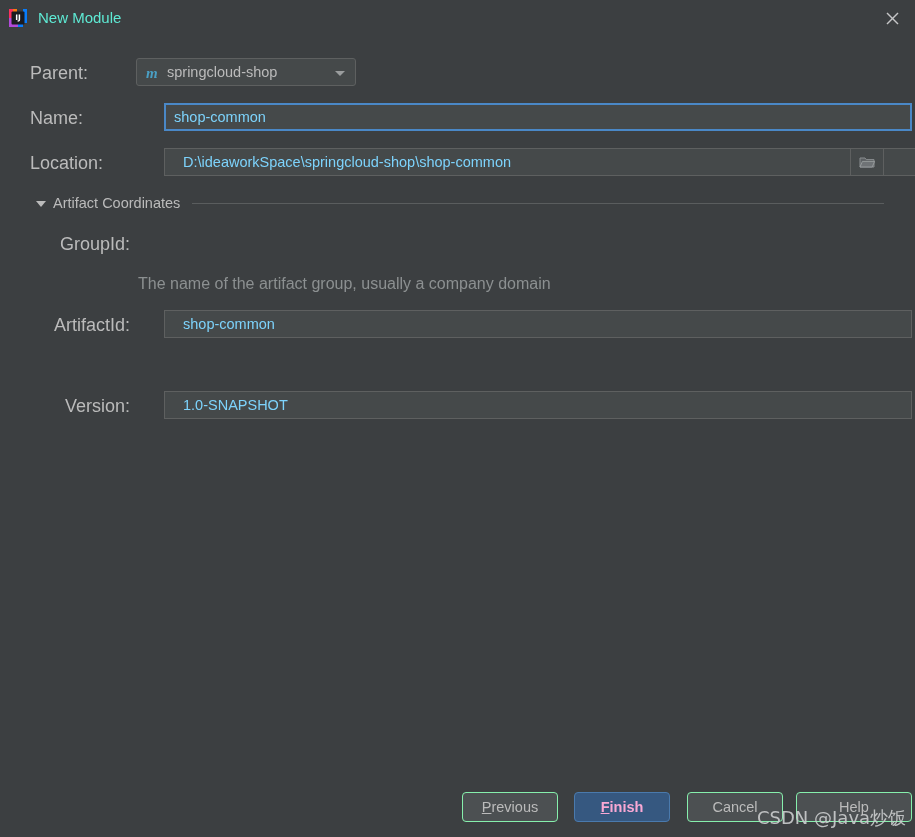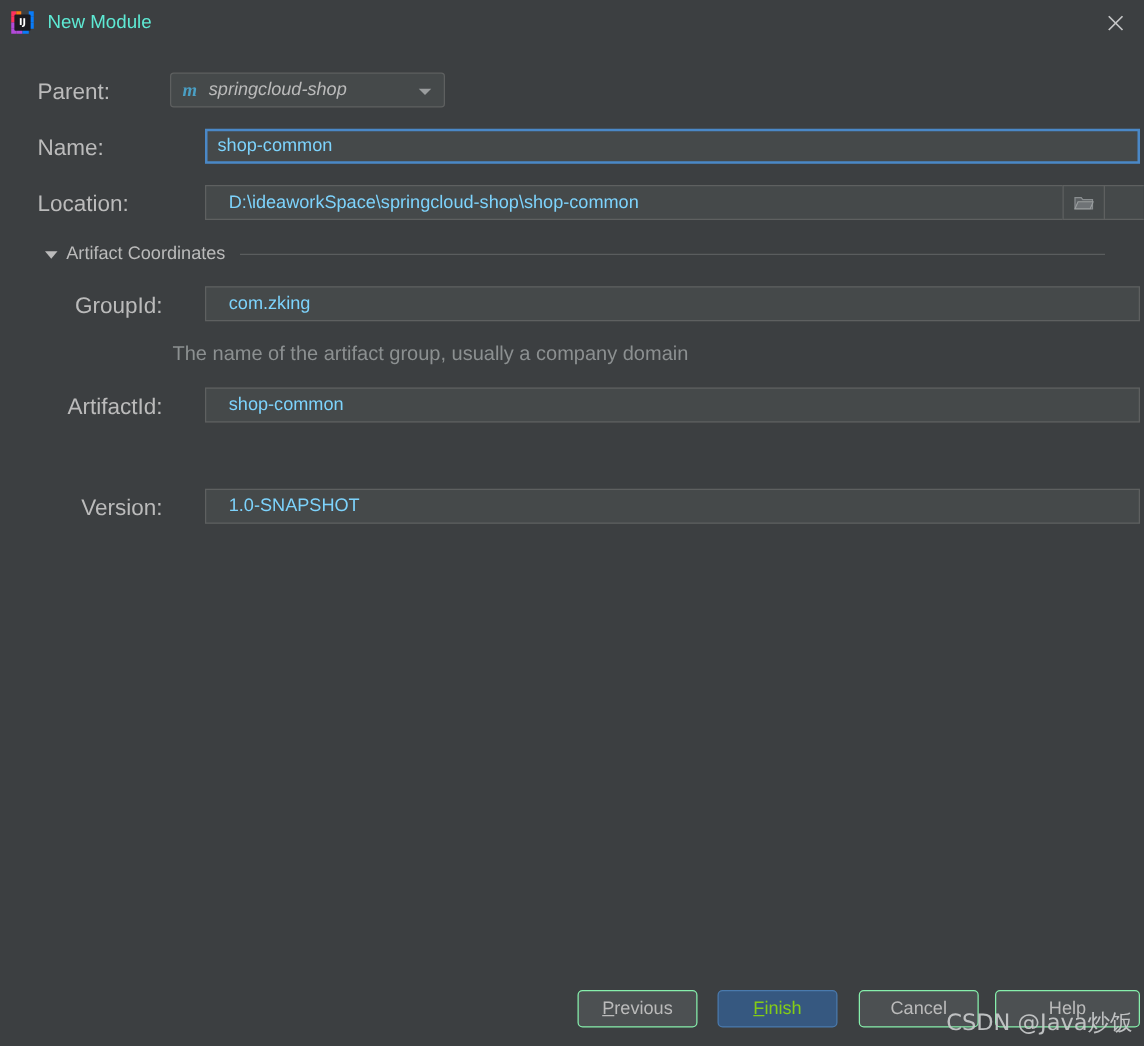--- a/index.html
+++ b/index.html
@@ -126,21 +126,20 @@
     font-family: "Liberation Serif", serif;
     line-height: 20px;
   }
   .combo .combo-text {
     position: absolute;
     left: 30px; top: 0;
     font-size: 14.5px;
     color: #bbbbbb;
     line-height: 26px;
     white-space: nowrap;
-    font-style: italic;
   }
   .combo .arrow {
     position: absolute;
     right: 10px; top: 12px;
     width: 0; height: 0;
     border-left: 5px solid transparent;
     border-right: 5px solid transparent;
     border-top: 5px solid #9a9d9e;
   }
 
@@ -215,22 +214,22 @@
     white-space: nowrap;
   }
   .btn.secondary {
     background: #4c5052;
     border: 1px solid #86efac;
     color: #bbbbbb;
   }
   .btn.primary {
     background: #365880;
     border: 1px solid #4a7aad;
-    color: #84cc16;
-    font-weight: normal;
+    color: #f9a8d4;
+    font-weight: bold;
   }
   .btn .mn { text-decoration: underline; }
 
   
   .watermark {
     position: absolute;
     left: 757px;
     top: 806px;
     font-size: 18px;
     color: #c9cbcc;
@@ -297,21 +296,20 @@
   </div>
 
   <div class="section-header" style="top:157px;">
     <span class="sec-triangle"></span>
     <span class="sec-label">Artifact Coordinates</span>
     <span class="sec-line"></span>
   </div>
 
   <div class="row" style="top:193px;">
     <span class="lbl ind2">GroupId:</span>
-    <div class="field wide">com.zking</div>
   </div>
   <span class="hint" style="top:238px;">The name of the artifact group, usually a company domain</span>
 
   <div class="row" style="top:274px;">
     <span class="lbl ind2">ArtifactId:</span>
     <div class="field wide">shop-common</div>
   </div>
 
   <div class="row" style="top:355px;">
     <span class="lbl ind2">Version:</span>

